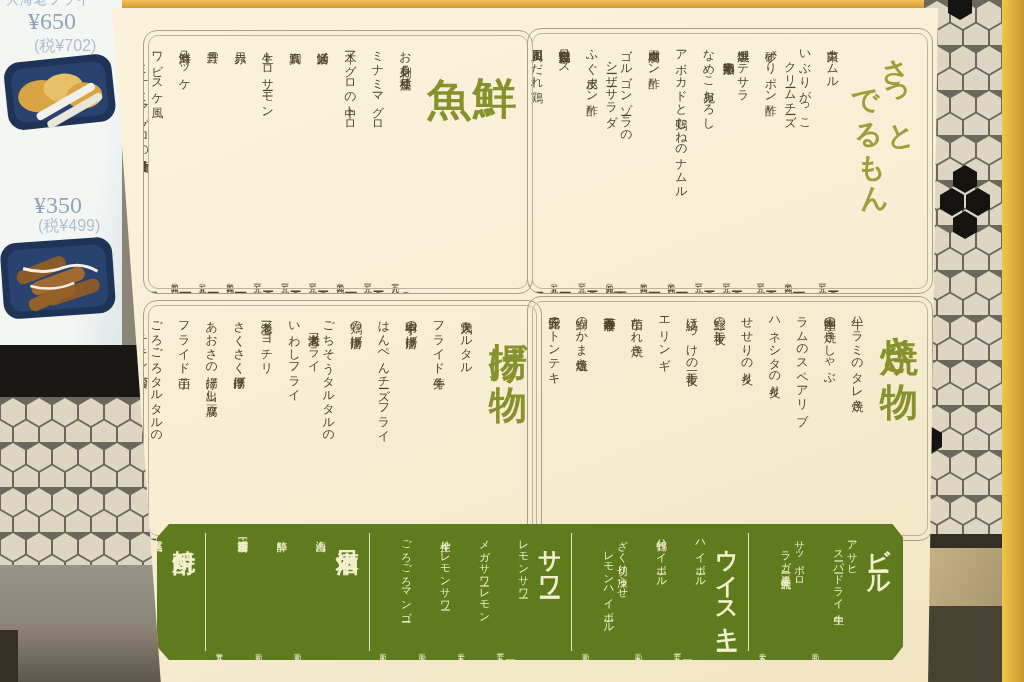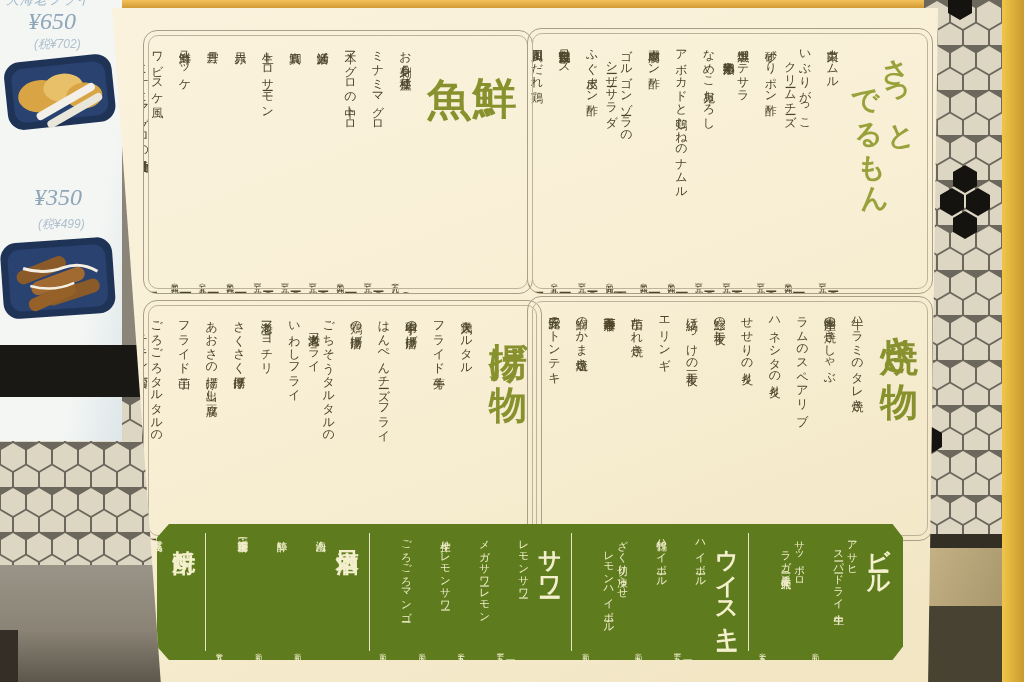--- a/index.html
+++ b/index.html
@@ -11,48 +11,48 @@
   }
   html,body{margin:0;padding:0;}
   body{width:1024px;height:682px;overflow:hidden;background:#8b8579;
        font-family:"Liberation Sans",sans-serif;position:relative;}
   #stage{position:absolute;inset:0;}
 
   
   .abs{position:absolute;}
   #gold-top{left:96px;top:0;width:910px;height:9px;
     background:linear-gradient(#f3c159,#cf9430);}
-  #screen{left:0;top:0;width:122px;height:441px;overflow:hidden;
-    background:linear-gradient(100deg,#f4f6f4 70%,#dde6e9);font-style:italic;}
+  #screen{left:0;top:0;width:122px;height:345px;overflow:hidden;
+    background:linear-gradient(100deg,#f4f6f4 70%,#dde6e9);}
   #screen-bezel{left:0;top:345px;width:152px;height:52px;background:#1a1814;}
   #tiles-left{left:0;top:397px;width:166px;height:170px;}
   #floor-left{left:0;top:565px;width:170px;height:117px;
     background:linear-gradient(#9a9488 0%,#8a8376 55%,#5d564a 100%);}
   #corner-dark{left:0;top:630px;width:18px;height:52px;background:#352e26;}
   #tiles-right{left:924px;top:0;width:82px;height:534px;}
   #shadow-right{left:924px;top:534px;width:82px;height:14px;background:#332f25;}
   #base-right{left:924px;top:548px;width:82px;height:58px;
     background:linear-gradient(115deg,#c5b286,#a8966c);}
   #floor-right{left:924px;top:606px;width:82px;height:76px;background:#474231;}
   #gold-right{left:1002px;top:0;width:22px;height:682px;
     background:linear-gradient(90deg,#f0c649,#c89a2e);}
   .hexb{position:absolute;width:24px;height:28px;background:#15130f;
     clip-path:polygon(50% 0,100% 25%,100% 75%,50% 100%,0 75%,0 25%);}
 
   
   .sg-name{color:var(--screen-text);font-size:13px;letter-spacing:1px;
     white-space:pre-line;line-height:1.5;}
   .sg-price{color:#8fa6ba;font-size:24px;font-family:"Liberation Serif",serif;}
-  .sg-tax{color:#aebfcd;font-size:12px;}
+  .sg-tax{color:#aebfcd;font-size:16px;}
   #sg-name1{left:6px;top:-10px;}
   #sg-price1{left:28px;top:8px;}
   #sg-tax1{left:34px;top:36px;}
   #sg-photo1{left:2px;top:52px;transform:rotate(-6deg);}
   #sg-name2{left:8px;top:150px;}
-  #sg-price2{left:34px;top:184px;}
+  #sg-price2{left:34px;top:192px;}
   #sg-tax2{left:38px;top:216px;}
   #sg-photo2{left:0px;top:232px;transform:rotate(-4deg);}
 
   
   #paper{left:112px;top:8px;width:826px;height:674px;background:
     linear-gradient(160deg,#faf2dc 0%,var(--paper) 45%,#f1e5c2 100%);
     clip-path:polygon(0 0,100% 0,98.8% 100%,5.9% 100%);
     box-shadow:0 0 14px rgba(60,45,10,.35);}
 
   

